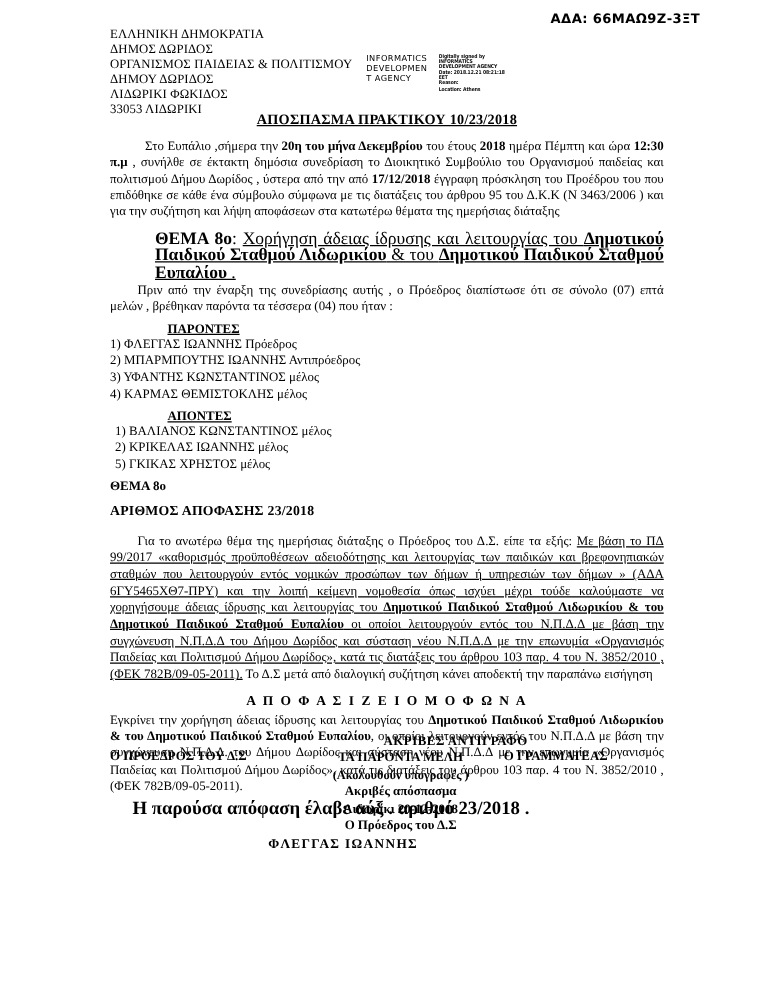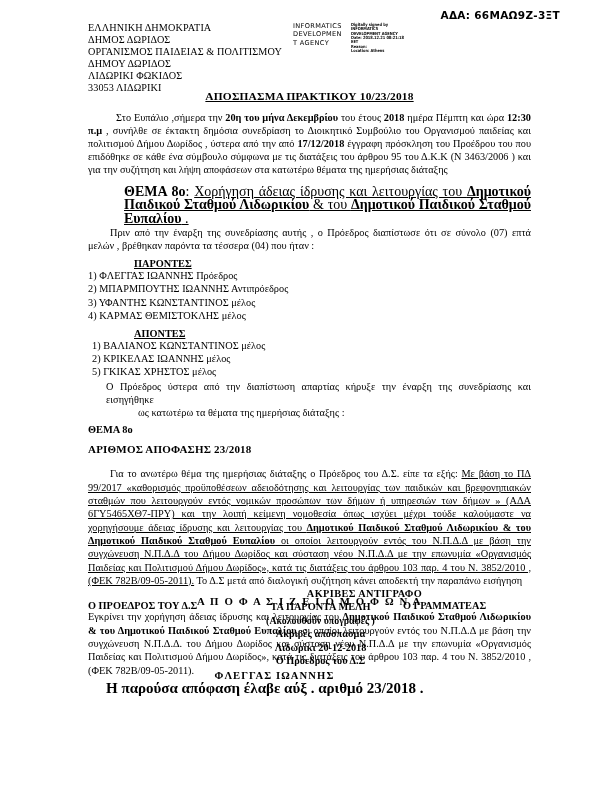--- a/index.html
+++ b/index.html
@@ -34,21 +34,21 @@
     font-weight: bold;
   }
 
   
   .header-wrap {
     position: absolute;
     top: 22px;
     left: 88px;
     right: 40px;
     display: flex;
-    align-items: flex-start;
+    align-items: center;
   }
   .org-block {
     width: 205px;
     font-size: 10.2px;
     line-height: 11.9px;
     letter-spacing: 0.1px;
     white-space: nowrap;
   }
   .org-block div { margin: 0; }
 
@@ -307,21 +307,20 @@
       <li>4) ΚΑΡΜΑΣ ΘΕΜΙΣΤΟΚΛΗΣ  μέλος</li>
     </ol>
 
     <div class="roster-head absent">ΑΠΟΝΤΕΣ</div>
     <ol class="roster absent">
       <li>1) ΒΑΛΙΑΝΟΣ ΚΩΝΣΤΑΝΤΙΝΟΣ   μέλος</li>
       <li>2) ΚΡΙΚΕΛΑΣ ΙΩΑΝΝΗΣ  μέλος</li>
       <li>5) ΓΚΙΚΑΣ ΧΡΗΣΤΟΣ   μέλος</li>
     </ol>
 
-    <div class="after-roster"><span>Ο Πρόεδρος ύστερα από την διαπίστωση απαρτίας κήρυξε την έναρξη της συνεδρίασης και εισηγήθηκε</span><span class="l2">ως κατωτέρω τα θέματα της ημερήσιας διάταξης :</span></div>
 
     <div class="theme-tag">ΘΕΜΑ 8ο</div>
     <div class="decision-no">ΑΡΙΘΜΟΣ ΑΠΟΦΑΣΗΣ 23/2018</div>
 
     <div class="main-para"><span style="padding-left:22px">Για το ανωτέρω θέμα της ημερήσιας διάταξης ο Πρόεδρος του Δ.Σ. είπε τα εξής:  </span><span class="u">Με βάση το ΠΔ 99/2017 «καθορισμός προϋποθέσεων αδειοδότησης και λειτουργίας των παιδικών και βρεφονηπιακών σταθμών που λειτουργούν εντός νομικών προσώπων των δήμων ή υπηρεσιών των δήμων » (ΑΔΑ 6ΓΥ5465ΧΘ7-ΠΡΥ) και την λοιπή κείμενη νομοθεσία όπως ισχύει μέχρι τούδε καλούμαστε να χορηγήσουμε  άδειας ίδρυσης και λειτουργίας  του </span><b class="u">Δημοτικού Παιδικού Σταθμού Λιδωρικίου &amp; του Δημοτικού Παιδικού Σταθμού Ευπαλίου</b><span class="u"> οι οποίοι λειτουργούν  εντός του  Ν.Π.Δ.Δ  με βάση την συγχώνευση Ν.Π.Δ.Δ του Δήμου Δωρίδος και σύσταση νέου Ν.Π.Δ.Δ  με την επωνυμία «Οργανισμός Παιδείας και Πολιτισμού Δήμου Δωρίδος», κατά τις διατάξεις του άρθρου 103 παρ. 4 του Ν. 3852/2010 , (ΦΕΚ 782Β/09-05-2011).</span><span>  Το Δ.Σ μετά από διαλογική συζήτηση  κάνει αποδεκτή την  παραπάνω εισήγηση</span></div>
 
     <div class="resolve-head">Α Π Ο Φ Α Σ Ι Ζ Ε Ι   Ο Μ Ο Φ Ω Ν Α</div>
 
     <div class="resolve-body"><span>Εγκρίνει την χορήγηση άδειας ίδρυσης και λειτουργίας  του </span><b>Δημοτικού Παιδικού Σταθμού Λιδωρικίου &amp; του Δημοτικού Παιδικού Σταθμού Ευπαλίου</b><span>, οι οποίοι λειτουργούν  εντός του  Ν.Π.Δ.Δ  με βάση την συγχώνευση Ν.Π.Δ.Δ. του Δήμου Δωρίδος και σύσταση νέου Ν.Π.Δ.Δ  με την επωνυμία «Οργανισμός Παιδείας και Πολιτισμού Δήμου Δωρίδος», κατά τις διατάξεις του άρθρου 103 παρ. 4 του Ν. 3852/2010 , (ΦΕΚ 782Β/09-05-2011).</span></div>
 

